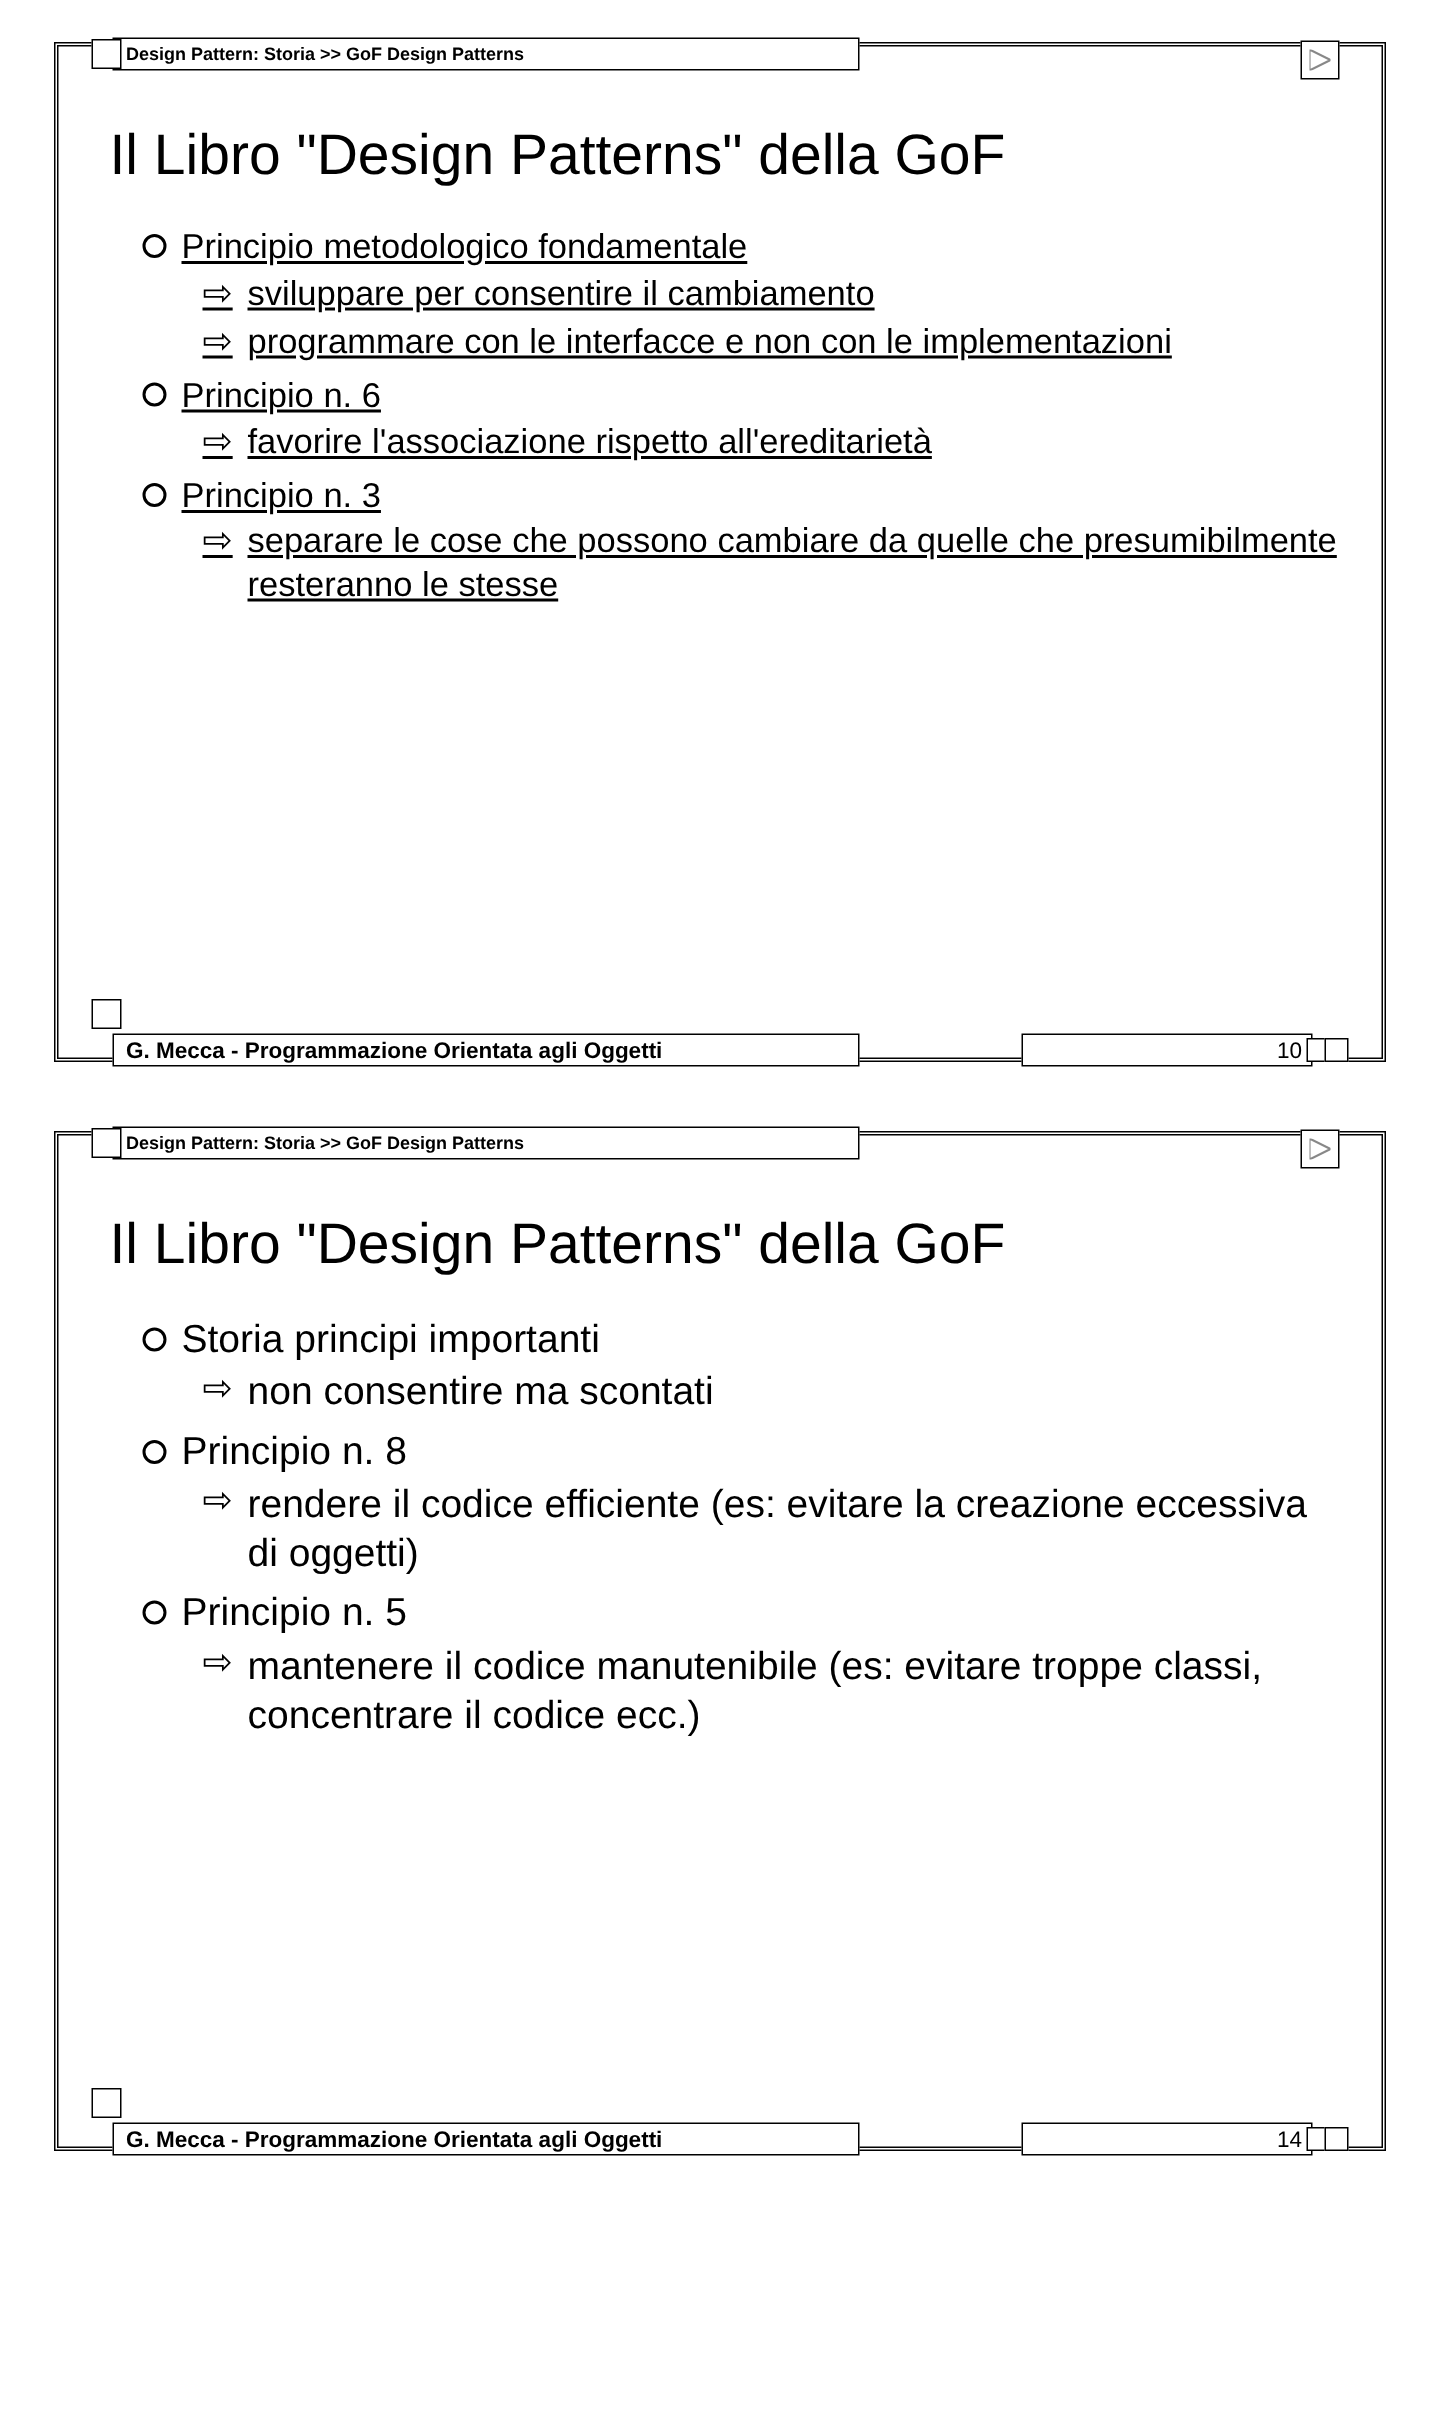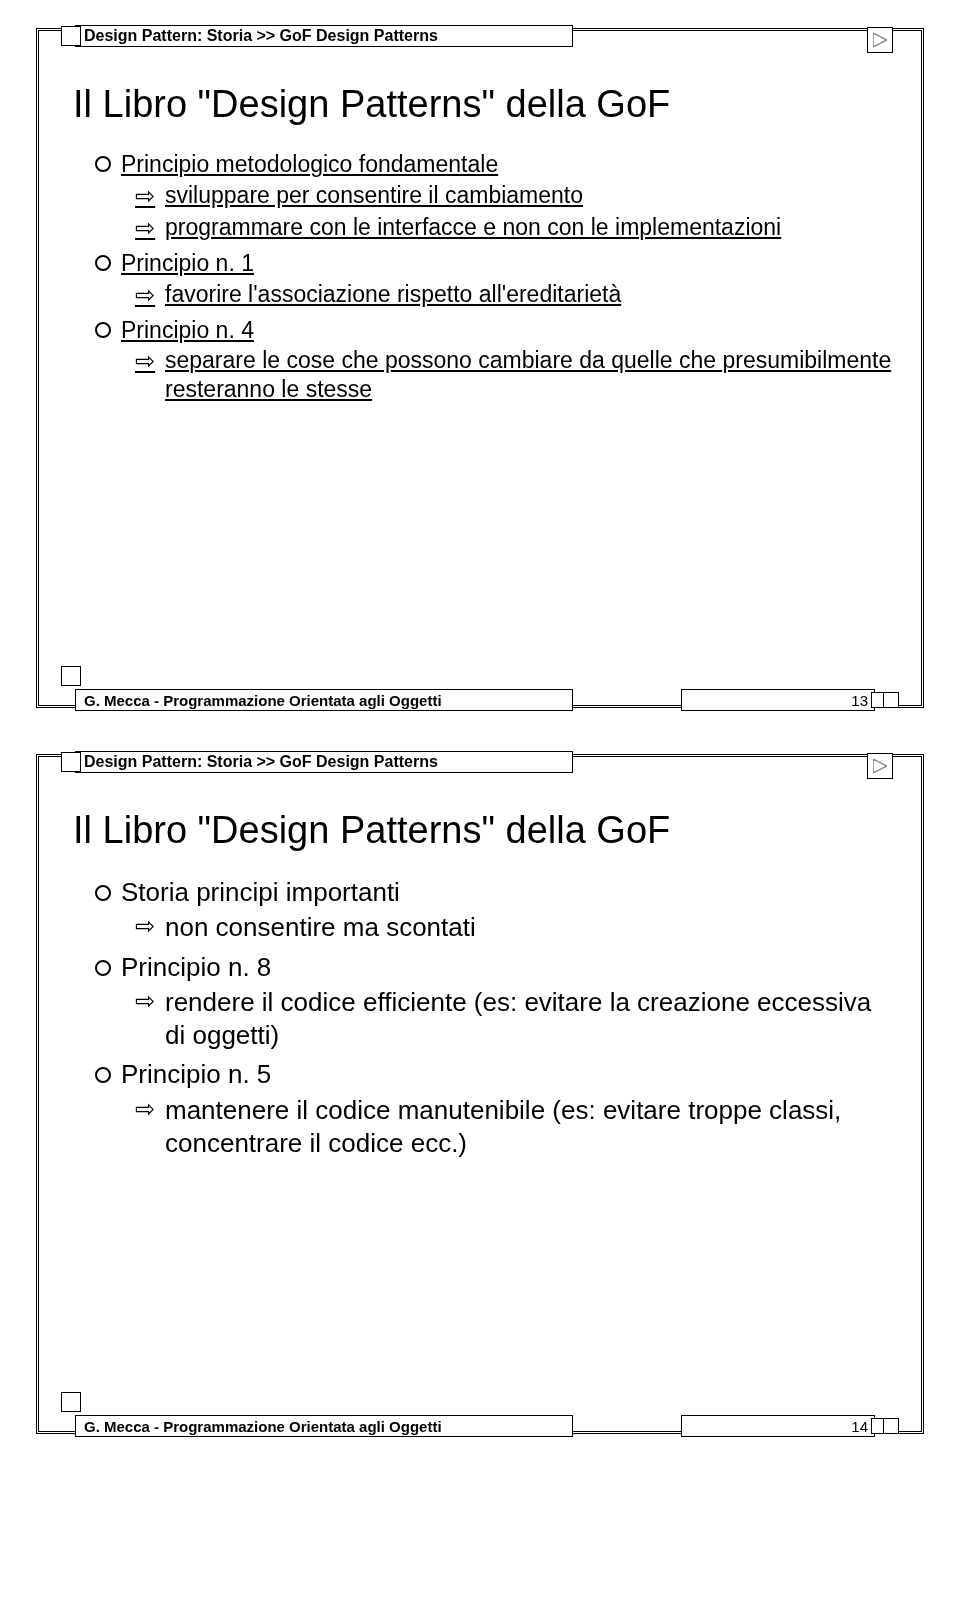--- a/index.html
+++ b/index.html
@@ -37,21 +37,21 @@
     z-index: 2;
   }
   .long-box {
     border: 1px solid #000;
     background: #fff;
     height: 20px;
     width: 480px;
     display: flex;
     align-items: center;
     padding: 0 8px;
-    font-size: 16px;
+    font-size: 12px;
     font-weight: bold;
   }
   .right-icon {
     position: absolute;
     top: -4px;
     right: 28px;
     width: 24px;
     height: 24px;
     border: 1px solid #000;
     background: #fff;
@@ -162,43 +162,43 @@
           <span class="txt">sviluppare per consentire il cambiamento</span>
         </div>
 
       <div class="l2">
           <span class="arrow">⇨</span>
           <span class="txt">programmare con le interfacce e non con le implementazioni</span>
         </div>
 
       <div class="l1">
           <span class="bul"></span>
-          <span class="txt">Principio n. 1</span>
+          <span class="txt">Principio n. 6</span>
         </div>
       <div class="l2">
           <span class="arrow">⇨</span>
           <span class="txt">favorire l'associazione rispetto all'ereditarietà</span>
         </div>
 
       <div class="l1">
           <span class="bul"></span>
-          <span class="txt">Principio n. 4</span>
+          <span class="txt">Principio n. 3</span>
         </div>
       <div class="l2">
           <span class="arrow">⇨</span>
           <span class="txt">separare le cose che possono cambiare da quelle che presumibilmente resteranno le stesse</span>
         </div>
     </div>
 
     <div class="footer-deco">
       <div class="small-box"></div>
       <div class="footer-long">G. Mecca - Programmazione Orientata agli Oggetti</div>
     </div>
     <div class="footer-right">
-      <div class="pg-box">13</div>
+      <div class="pg-box">10</div>
       <div class="sq1"></div>
       <div class="sq2"></div>
     </div>
   </div>
 </div>
 
 <div class="page">
   <div class="slide-frame">
     <div class="header-deco">
       <div class="small-box"></div>

